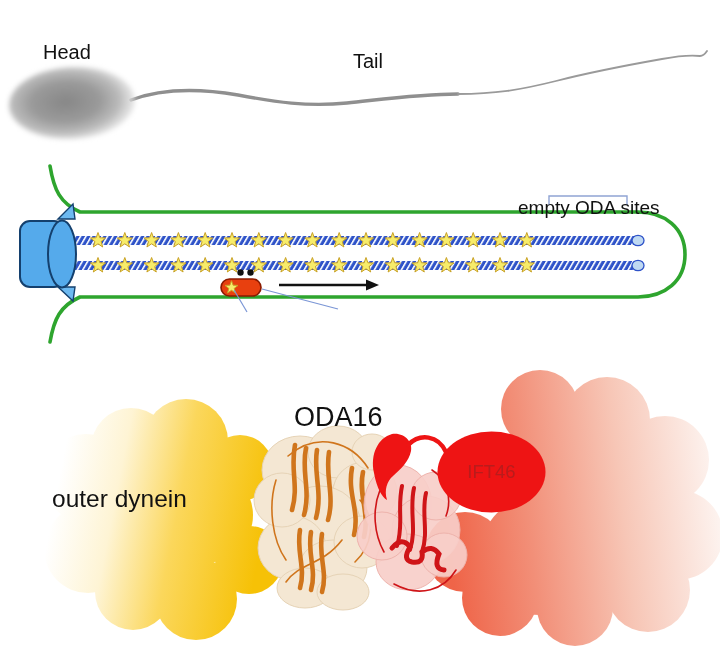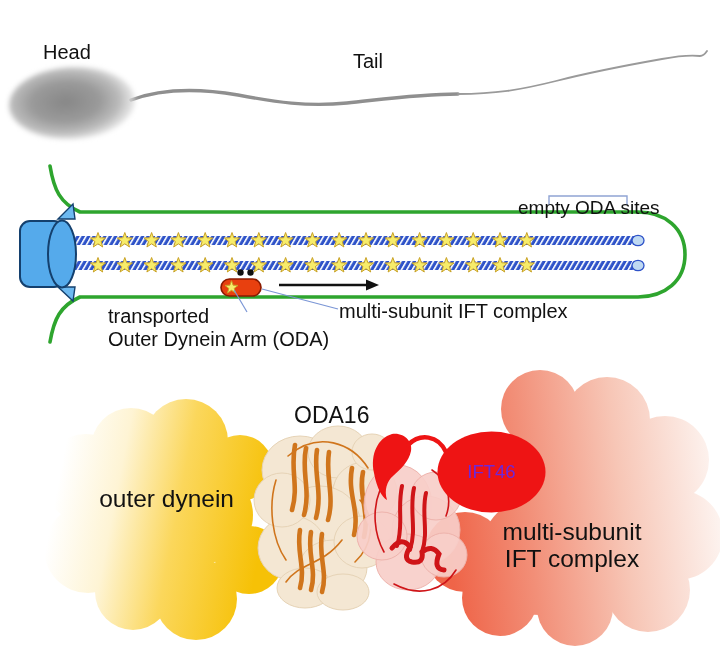--- a/index.html
+++ b/index.html
@@ -22,23 +22,23 @@
     font-family:"Liberation Sans", sans-serif;color:var(--text-black);
   }
   .canvas svg{position:absolute;left:0;top:0;}
   .lbl{position:absolute;white-space:nowrap;line-height:1.15;}
   .lbl-title{left:179px;top:1px;font-size:24px;}
   .lbl-head{left:43px;top:41px;font-size:20px;}
   .lbl-tail{left:353px;top:50px;font-size:20px;text-align:right;}
   .lbl-empty{left:518px;top:165px;font-size:19px;margin-top:32px;}
   .lbl-transported{left:108px;top:305px;font-size:20px;line-height:23px;}
   .lbl-ift-mid{left:339px;top:300px;font-size:20px;}
-  .lbl-oda16{left:294px;top:402px;font-size:23px;}
-  .lbl-outer-dynein{left:52px;top:485px;width:182px;text-align:right;font-size:24.5px;line-height:28px;}
-  .lbl-ift46{left:438px;top:461px;width:107px;text-align:center;font-size:18.5px;color:#6d28d9;}
+  .lbl-oda16{left:294px;top:402px;font-size:27px;}
+  .lbl-outer-dynein{left:52px;top:485px;width:182px;text-align:left;font-size:24.5px;line-height:28px;}
+  .lbl-ift46{left:438px;top:461px;width:107px;text-align:center;font-size:18.5px;color:#b91c1c;}
   .lbl-ift-bottom{left:487px;top:518px;width:170px;text-align:center;font-size:24.5px;line-height:27px;}
   .block span{display:block;}
   
   .mt-base{fill:var(--microtubule-blue);}
   .mt-stripe{fill:#eef3fd;}
   .membrane{stroke:var(--membrane-green);stroke-width:3.6;fill:none;stroke-linecap:round;}
   .basal{fill:var(--basal-blue);stroke:var(--basal-outline);stroke-width:2;}
   .basal-tri{fill:#6db9f0;stroke:var(--basal-outline);stroke-width:1.4;}
   .oda-star{fill:var(--star-fill);stroke:var(--star-stroke);stroke-width:1;}
   .cargo{fill:var(--cargo-red);stroke:#8a1a00;stroke-width:1.6;}
@@ -257,29 +257,20 @@
       </g>
 
       <ellipse class="ift46-ellipse" cx="491.5" cy="472" rx="54" ry="40.5"></ellipse>
     </g>
   </svg>
 
   <div class="lbl lbl-head">Head</div>
   <div class="lbl lbl-tail">Tail</div>
 
   <div class="lbl lbl-empty">empty ODA sites</div>
-  <div class="lbl lbl-transported block">
-    <span>transported</span>
-    <span>Outer Dynein Arm (ODA)</span>
-  </div>
-  <div class="lbl lbl-ift-mid">multi-subunit IFT complex</div>
 
   <div class="lbl lbl-oda16">ODA16</div>
   <div class="lbl lbl-outer-dynein block">
     <span>outer dynein</span>
   </div>
   <div class="lbl lbl-ift46">IFT46</div>
-  <div class="lbl lbl-ift-bottom block">
-    <span>multi-subunit</span>
-    <span>IFT complex</span>
-  </div>
 
 </div>
 
 </body></html>

